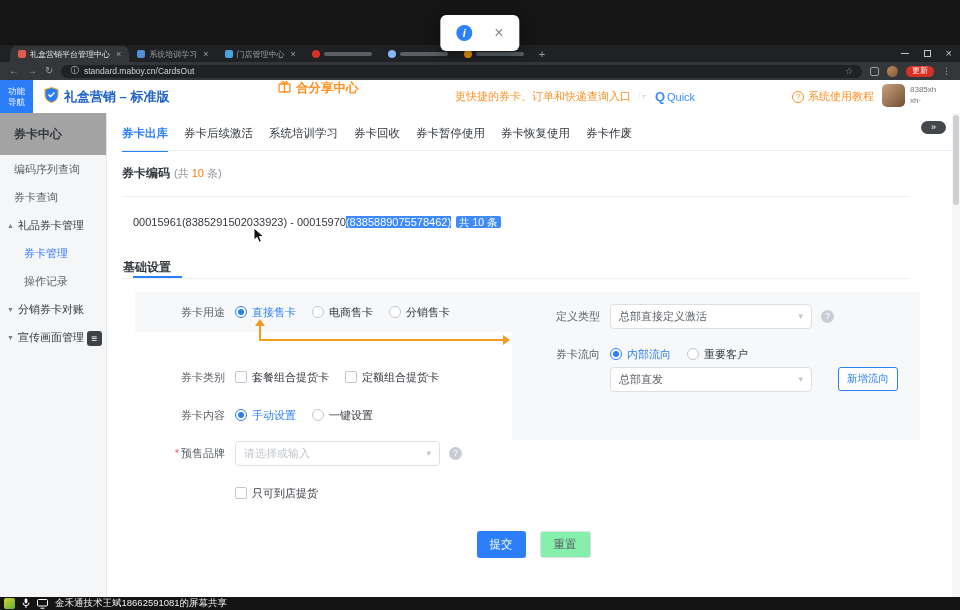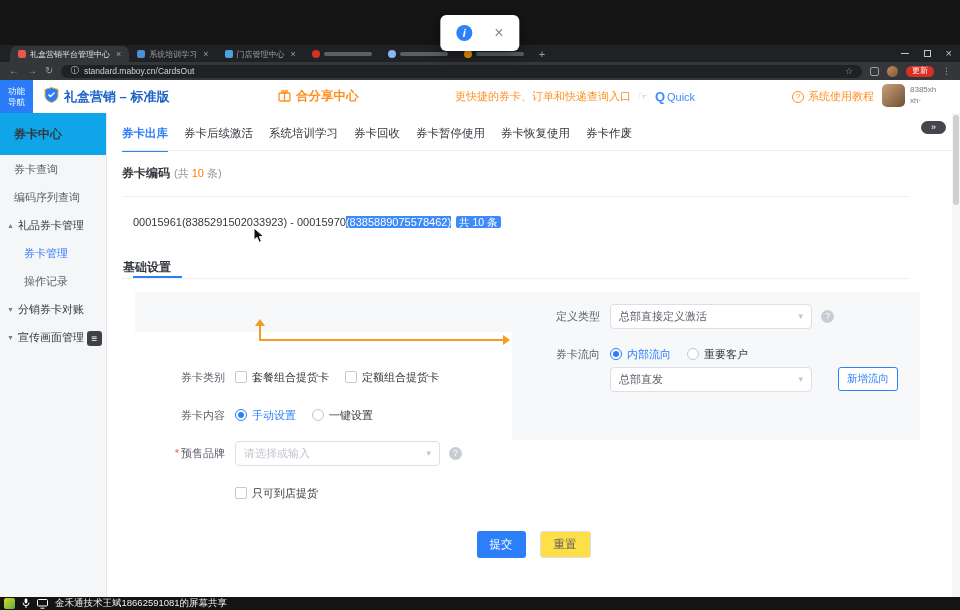--- a/index.html
+++ b/index.html
@@ -38,35 +38,35 @@
 .avatar-mini{width:11px;height:11px;border-radius:50%;background:linear-gradient(135deg,#c58b5a,#7d5a3a)}
 .update-pill{background:#d93025;color:#fff;font-size:8px;border-radius:7px;padding:1.5px 6px;line-height:1}
 .kebab{color:#9aa0a6;font-size:9px;line-height:1}
 
 
 .app{flex:1;display:flex;flex-direction:column;background:#fff;min-height:0}
 .app-header{height:33px;position:relative;background:#fff;flex:none}
 .nav-toggle{position:absolute;left:0;top:0;width:33px;height:33px;background:#2b7cf7;color:#fff;font-size:8.5px;line-height:1.25;display:flex;flex-direction:column;align-items:center;justify-content:center;cursor:pointer}
 .brand{position:absolute;left:44px;top:0;height:33px;display:flex;align-items:center;gap:5px}
 .brand-text{font-size:13px;font-weight:bold;color:#2063c8;white-space:nowrap}
-.share-center{position:absolute;left:278px;top:0;height:33px;display:flex;align-items:center;gap:5px;color:#ff8f1f;font-weight:bold;font-size:12.5px;white-space:nowrap}
+.share-center{position:absolute;left:278px;top:0;height:33px;display:flex;align-items:flex-start;gap:5px;color:#ff8f1f;font-weight:bold;font-size:12.5px;white-space:nowrap}
 .promo{position:absolute;left:455px;top:0;height:33px;display:flex;align-items:center;gap:7px;font-size:11px;color:#ff8f1f;white-space:nowrap}
 .pointer-ico{color:#b9bec6;font-size:11px}
 .quick{color:#3b8cff;display:flex;align-items:center;gap:2px;font-size:11px}
 .quick .q{font-weight:bold;font-size:13px}
 .tutorial{position:absolute;left:792px;top:0;height:33px;display:flex;align-items:center;gap:4px;color:#ff8f1f;font-size:11px;white-space:nowrap}
 .qcircle{width:12px;height:12px;border:1px solid #ff8f1f;border-radius:50%;font-size:8px;display:flex;align-items:center;justify-content:center;flex:none}
 .userbox{position:absolute;left:882px;top:4px;display:flex;gap:5px;align-items:center}
 .user-avatar{width:23px;height:23px;border-radius:5px;background:linear-gradient(135deg,#caa27a,#6e4f33);flex:none}
 .user-lines{font-size:8px;color:#777;line-height:1.3;white-space:nowrap}
 
 
 .app-body{flex:1;display:flex;min-height:0;position:relative}
 .sidebar{width:107px;flex:none;background:#f5f6f8;border-right:1px solid #e6e6e8;position:relative}
-.sb-title{height:42px;background:#0ea5e9;display:flex;align-items:center;padding-left:14px;font-size:12px;font-weight:bold;color:#33373d}
+.sb-title{height:42px;background:#a3a3a3;display:flex;align-items:center;padding-left:14px;font-size:12px;font-weight:bold;color:#33373d}
 .sb-item{height:28px;display:flex;align-items:center;font-size:11px;color:#5a5e66;padding-left:14px;gap:4px;cursor:pointer;white-space:nowrap}
 .sb-item.group{padding-left:7px;color:#33373d}
 .sb-item.child{padding-left:24px}
 .sb-item.active{color:#3a7bfd}
 .sb-marker{font-size:7px;color:#7a7e86;flex:none}
 .sb-toggle{position:absolute;right:4px;top:218px;width:15px;height:15px;background:#3e4247;color:#fff;border-radius:3px;display:flex;align-items:center;justify-content:center;font-size:10px;z-index:5;cursor:pointer}
 
 .main{flex:1;position:relative;background:#fff;overflow:hidden}
 .main-tabs{position:absolute;left:15px;top:13px;display:flex;gap:16px}
 .mtab{font-size:11.5px;color:#33373d;padding-bottom:9px;cursor:pointer;white-space:nowrap}
@@ -98,21 +98,21 @@
 .radio.on::after{content:"";position:absolute;left:2px;top:2px;width:6px;height:6px;border-radius:50%;background:#2d7ff9}
 .cbx{width:12px;height:12px;border-radius:2px;border:1px solid #c3c7cf;background:#fff;flex:none}
 .sel-box{width:202px;height:25px;background:#fff;border:1px solid #dcdfe6;border-radius:4px;display:flex;align-items:center;justify-content:space-between;padding:0 8px;font-size:11px;color:#5a5e66;cursor:pointer}
 .sel-box.wide{width:205px}
 .sel-box .ph{color:#c0c4cc}
 .caret{color:#c0c4cc;font-size:9px;line-height:1}
 .qmark{width:13px;height:13px;border-radius:50%;background:#c9ccd4;color:#fff;font-size:9px;display:flex;align-items:center;justify-content:center;margin-left:9px;flex:none}
 .btn-outline{border:1px solid #2d7ff9;color:#2d7ff9;background:#fff;border-radius:3px;font-size:10.5px;padding:4px 8px;margin-left:26px;cursor:pointer;white-space:nowrap}
 .submit-row{position:absolute;left:0;right:0;top:418px;display:flex;justify-content:center;gap:14px}
 .btn-primary{background:#2d7ff9;color:#fff;border:none;border-radius:3px;font-size:11.5px;padding:5px 13px;cursor:pointer}
-.btn-plain{background:#fde047;color:#5a5e66;border:1px solid #dcdfe6;border-radius:3px;font-size:11.5px;padding:5px 13px;cursor:pointer}
+.btn-plain{background:#86efac;color:#5a5e66;border:1px solid #dcdfe6;border-radius:3px;font-size:11.5px;padding:5px 13px;cursor:pointer}
 
 
 .arrow-v{position:absolute;left:152px;top:213px;width:2px;height:15px;background:#f59a23}
 .arrow-h{position:absolute;left:152px;top:226px;width:246px;height:2px;background:#f59a23}
 .ah-up{position:absolute;left:148px;top:206px;width:0;height:0;border-left:5px solid transparent;border-right:5px solid transparent;border-bottom:7px solid #f59a23}
 .ah-right{position:absolute;left:396px;top:222px;width:0;height:0;border-top:5px solid transparent;border-bottom:5px solid transparent;border-left:7px solid #f59a23}
 .cursor{position:absolute;left:146px;top:114px;z-index:6}
 
 .scrollbar{position:absolute;right:0;top:0;bottom:0;width:8px;background:#f6f6f6}
 .scroll-thumb{position:absolute;right:1px;top:2px;width:6px;height:90px;border-radius:3px;background:#cdcfd3}
@@ -227,24 +227,24 @@
             <div>xh·</div>
           </span>
         </div>
       </div>
 
       <div class="app-body">
 
         <aside class="sidebar">
           <div class="sb-title">券卡中心</div>
           <div class="sb-item">
+            <span>编码序列查询</span>
+          </div>
+          <div class="sb-item">
             <span>券卡查询</span>
-          </div>
-          <div class="sb-item">
-            <span>编码序列查询</span>
           </div>
           <div class="sb-item group">
             <span class="sb-marker">▲</span>
             <span>礼品券卡管理</span>
           </div>
           <div class="sb-item child active">
             <span>券卡管理</span>
           </div>
           <div class="sb-item child">
             <span>操作记录</span>
@@ -291,20 +291,35 @@
               </svg>
           </div>
 
           <div class="basic-head">基础设置</div>
           <div class="basic-bar"></div>
           <div class="basic-divider"></div>
 
           <div class="card card-left"></div>
           <div class="card card-right"></div>
 
+          <div class="frow" style="left:28px;top:186px">
+            <span class="flabel">券卡用途</span>
+            <span class="opt sel">
+                <span class="radio on"></span>
+                <span>直接售卡</span>
+              </span>
+            <span class="opt">
+                <span class="radio"></span>
+                <span>电商售卡</span>
+              </span>
+            <span class="opt">
+                <span class="radio"></span>
+                <span>分销售卡</span>
+              </span>
+          </div>
 
           <div class="ah-up"></div>
           <div class="arrow-v"></div>
           <div class="arrow-h"></div>
           <div class="ah-right"></div>
 
           <div class="frow" style="left:28px;top:251px">
             <span class="flabel">券卡类别</span>
             <span class="opt">
                 <span class="cbx"></span>

